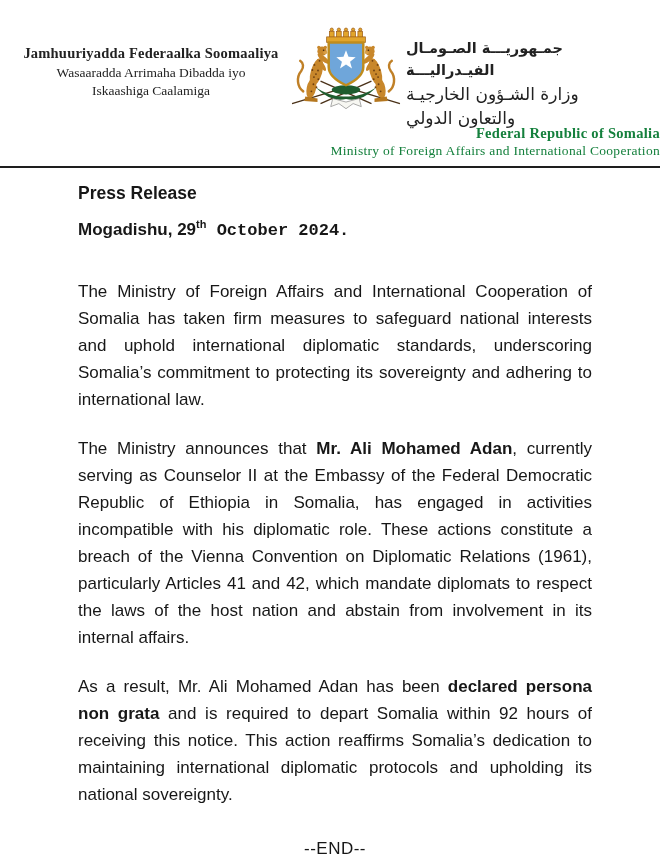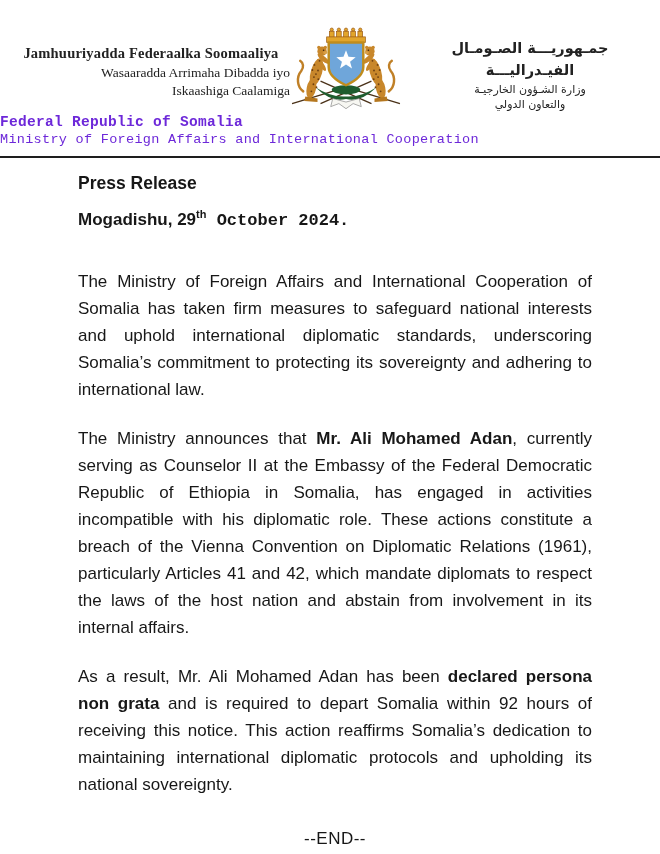--- a/index.html
+++ b/index.html
@@ -20,36 +20,36 @@
     padding: 18px 6px 0 12px;
   }
   .somali-block {
     width: 278px;
     margin-top: 18px;
     text-align: center;
     font-family: "Liberation Serif", serif;
     color: #222;
   }
   .somali-line1 { font-weight: 700; font-size: 14.5px; line-height: 1.35; letter-spacing: 0.2px; }
-  .somali-line2, .somali-line3 { font-size: 13.5px; line-height: 1.35; text-align: right; }
+  .somali-line2, .somali-line3 { font-size: 13.5px; line-height: 1.35; }
   .emblem-wrap { width: 116px; flex: 0 0 auto; margin-top: 0; }
   .arabic-block {
     flex: 1;
     margin-top: 12px;
-    text-align: center;
+    text-align: left;
     font-family: "DejaVu Sans", sans-serif;
     color: #222;
   }
   .arabic-line1 { font-weight: 700; font-size: 14.5px; line-height: 1.5; }
-  .arabic-line2, .arabic-line3 { font-size: 11px; line-height: 1.45; }
+  .arabic-line2, .arabic-line3 { font-size: 17px; line-height: 1.45; }
   .english-block {
-    text-align: left;
+    text-align: right;
     margin-top: -7px;
-    font-family: Liberation Mono, monospace;
-    color: #6d28d9;
+    font-family: Liberation Serif, serif;
+    color: #15803d;
   }
   .english-line1 { font-weight: 700; font-size: 14.5px; line-height: 1.25; letter-spacing: 0.3px; }
   .english-line2 { font-size: 13.5px; line-height: 1.3; letter-spacing: 0.3px; }
   .rule {
     border: none;
     border-top: 2px solid #1e1e1e;
     margin: 7px 0 0 0;
   }
   
   .doc-body {

